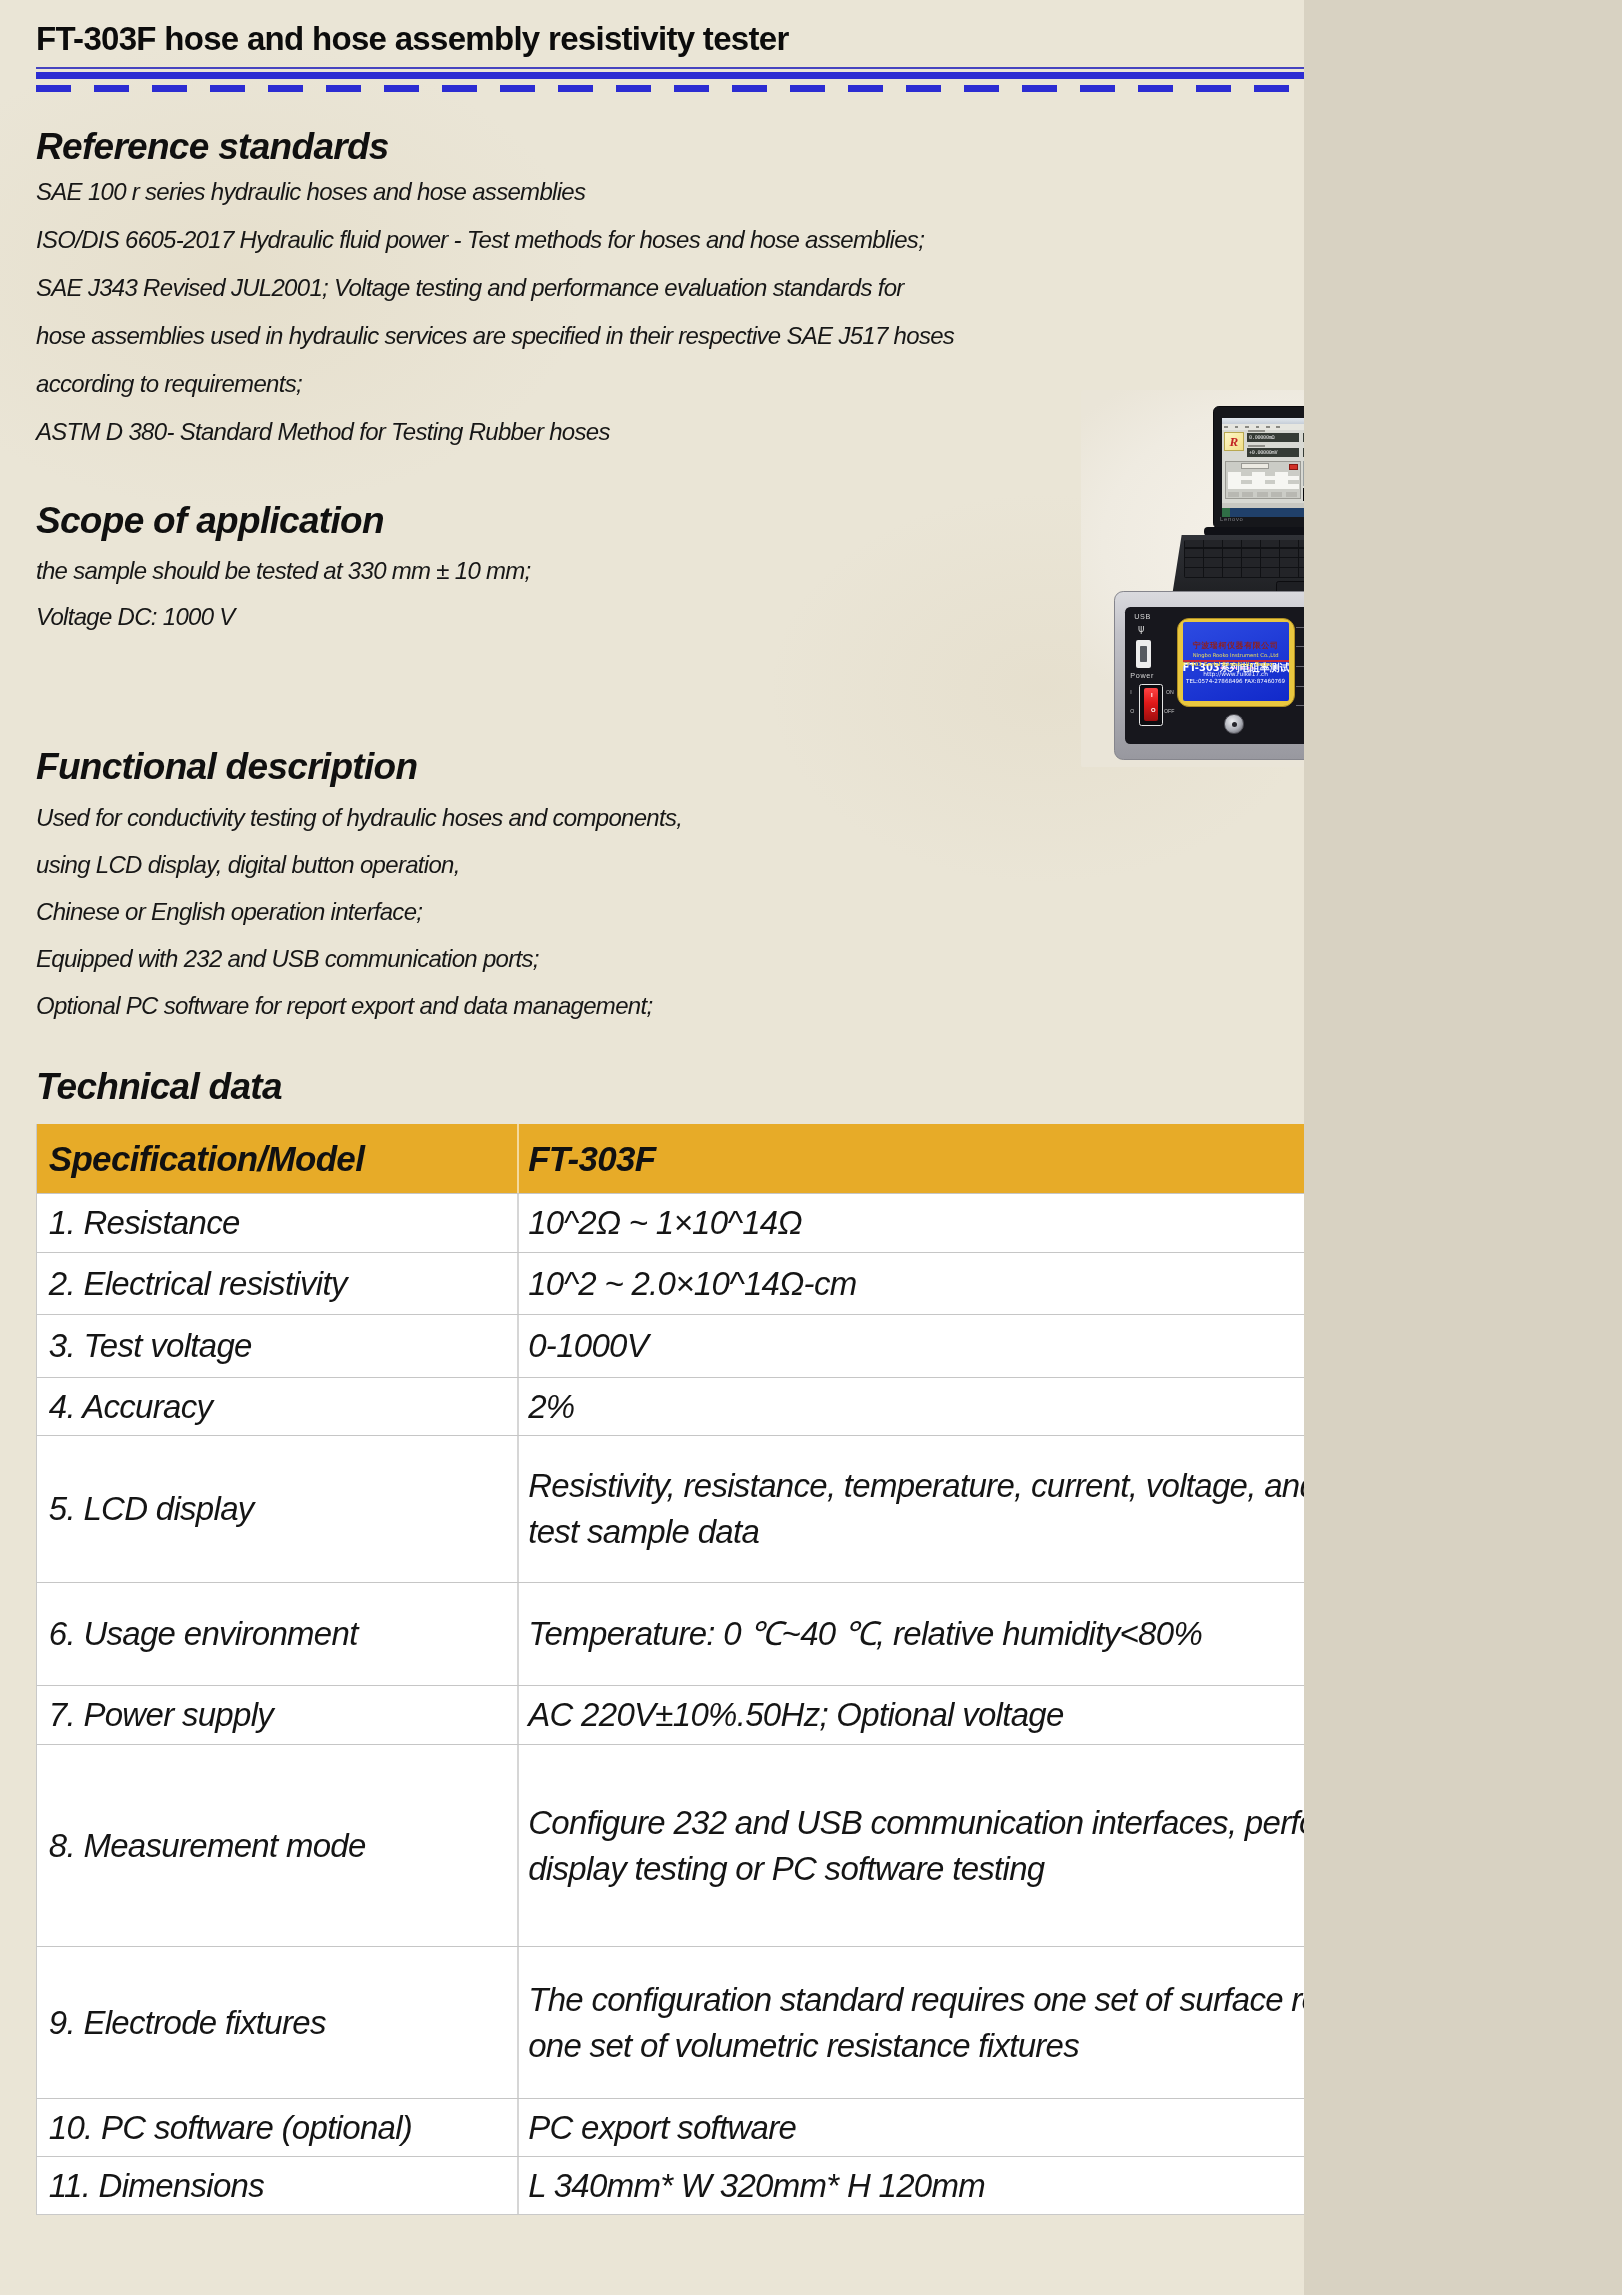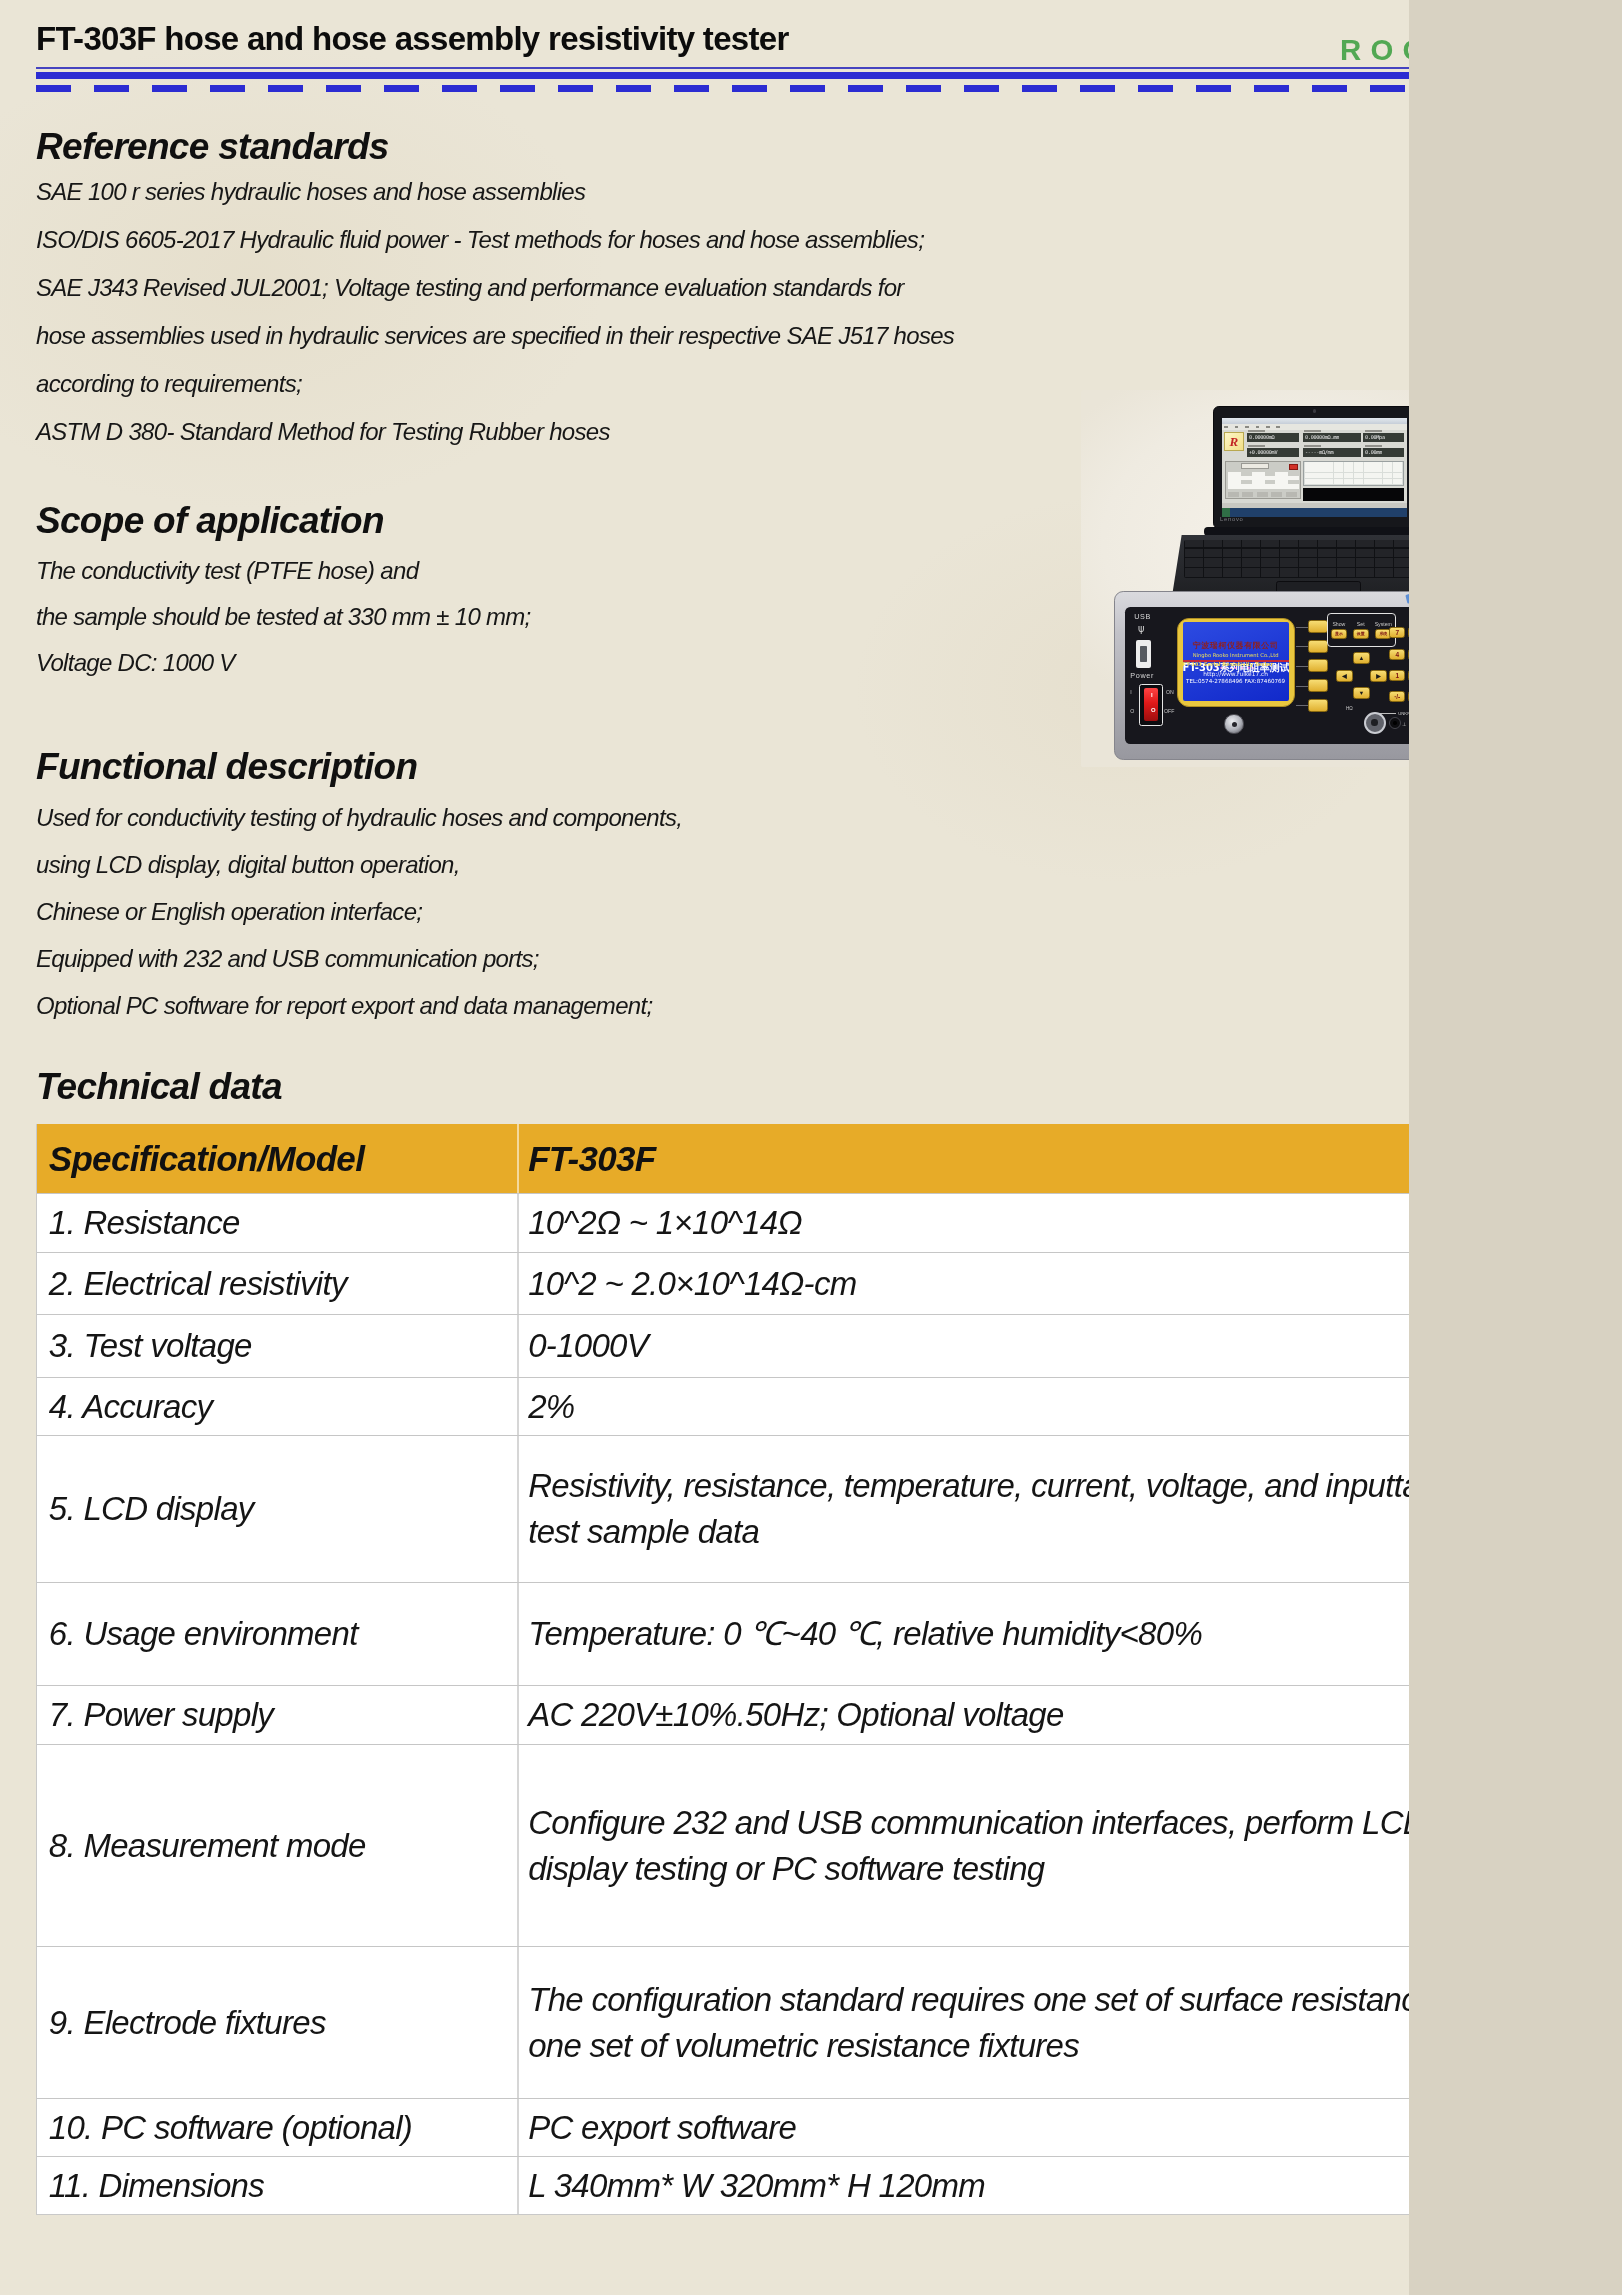--- a/index.html
+++ b/index.html
@@ -1,18 +1,18 @@
 <!DOCTYPE html>
 <html style="font-size:10.5px"><head>
 <meta charset="utf-8">
 <style>
   html,body{margin:0;padding:0;}
   body{background:#d8d2c2;}
   .page{
-    position:relative; width:1409px; height:2295px; overflow:hidden;
+    position:relative; width:1304px; height:2295px; overflow:hidden;
     background:
       radial-gradient(589px 393px at 18% 12%, rgba(210,195,160,0.18), transparent 60%),
       radial-gradient(458px 327px at 80% 30%, rgba(205,190,158,0.14), transparent 60%),
       radial-gradient(523px 458px at 30% 70%, rgba(208,196,166,0.16), transparent 60%),
       radial-gradient(393px 327px at 85% 88%, rgba(200,186,152,0.15), transparent 60%),
       #EAE5D6;
     font-family:"Liberation Sans", sans-serif; color:#161616;text-decoration:underline;
   }
   
   .title{position:absolute; left:36px; top:19.6px; font-size:33px; font-weight:bold; letter-spacing:-0.7px; color:#0c0c0c; white-space:nowrap;}
@@ -171,21 +171,20 @@
     <div class="line">SAE 100 r series hydraulic hoses and hose assemblies</div>
     <div class="line">ISO/DIS 6605-2017 Hydraulic fluid power - Test methods for hoses and hose assemblies;</div>
     <div class="line">SAE J343 Revised JUL2001; Voltage testing and performance evaluation standards for</div>
     <div class="line">hose assemblies used in hydraulic services are specified in their respective SAE J517 hoses</div>
     <div class="line">according to requirements;</div>
     <div class="line">ASTM D 380- Standard Method for Testing Rubber hoses</div>
   </div>
 
   <div class="h scope-h">Scope of application</div>
   <div class="lines scope-lines">
-    <div class="line">The conductivity test (PTFE hose) and</div>
     <div class="line">the sample should be tested at 330 mm ± 10 mm;</div>
     <div class="line">Voltage DC: 1000 V</div>
   </div>
 
   <div class="h func-h">Functional description</div>
   <div class="lines func-lines">
     <div class="line">Used for conductivity testing of hydraulic hoses and components,</div>
     <div class="line">using LCD display, digital button operation,</div>
     <div class="line">Chinese or English operation interface;</div>
     <div class="line">Equipped with 232 and USB communication ports;</div>

